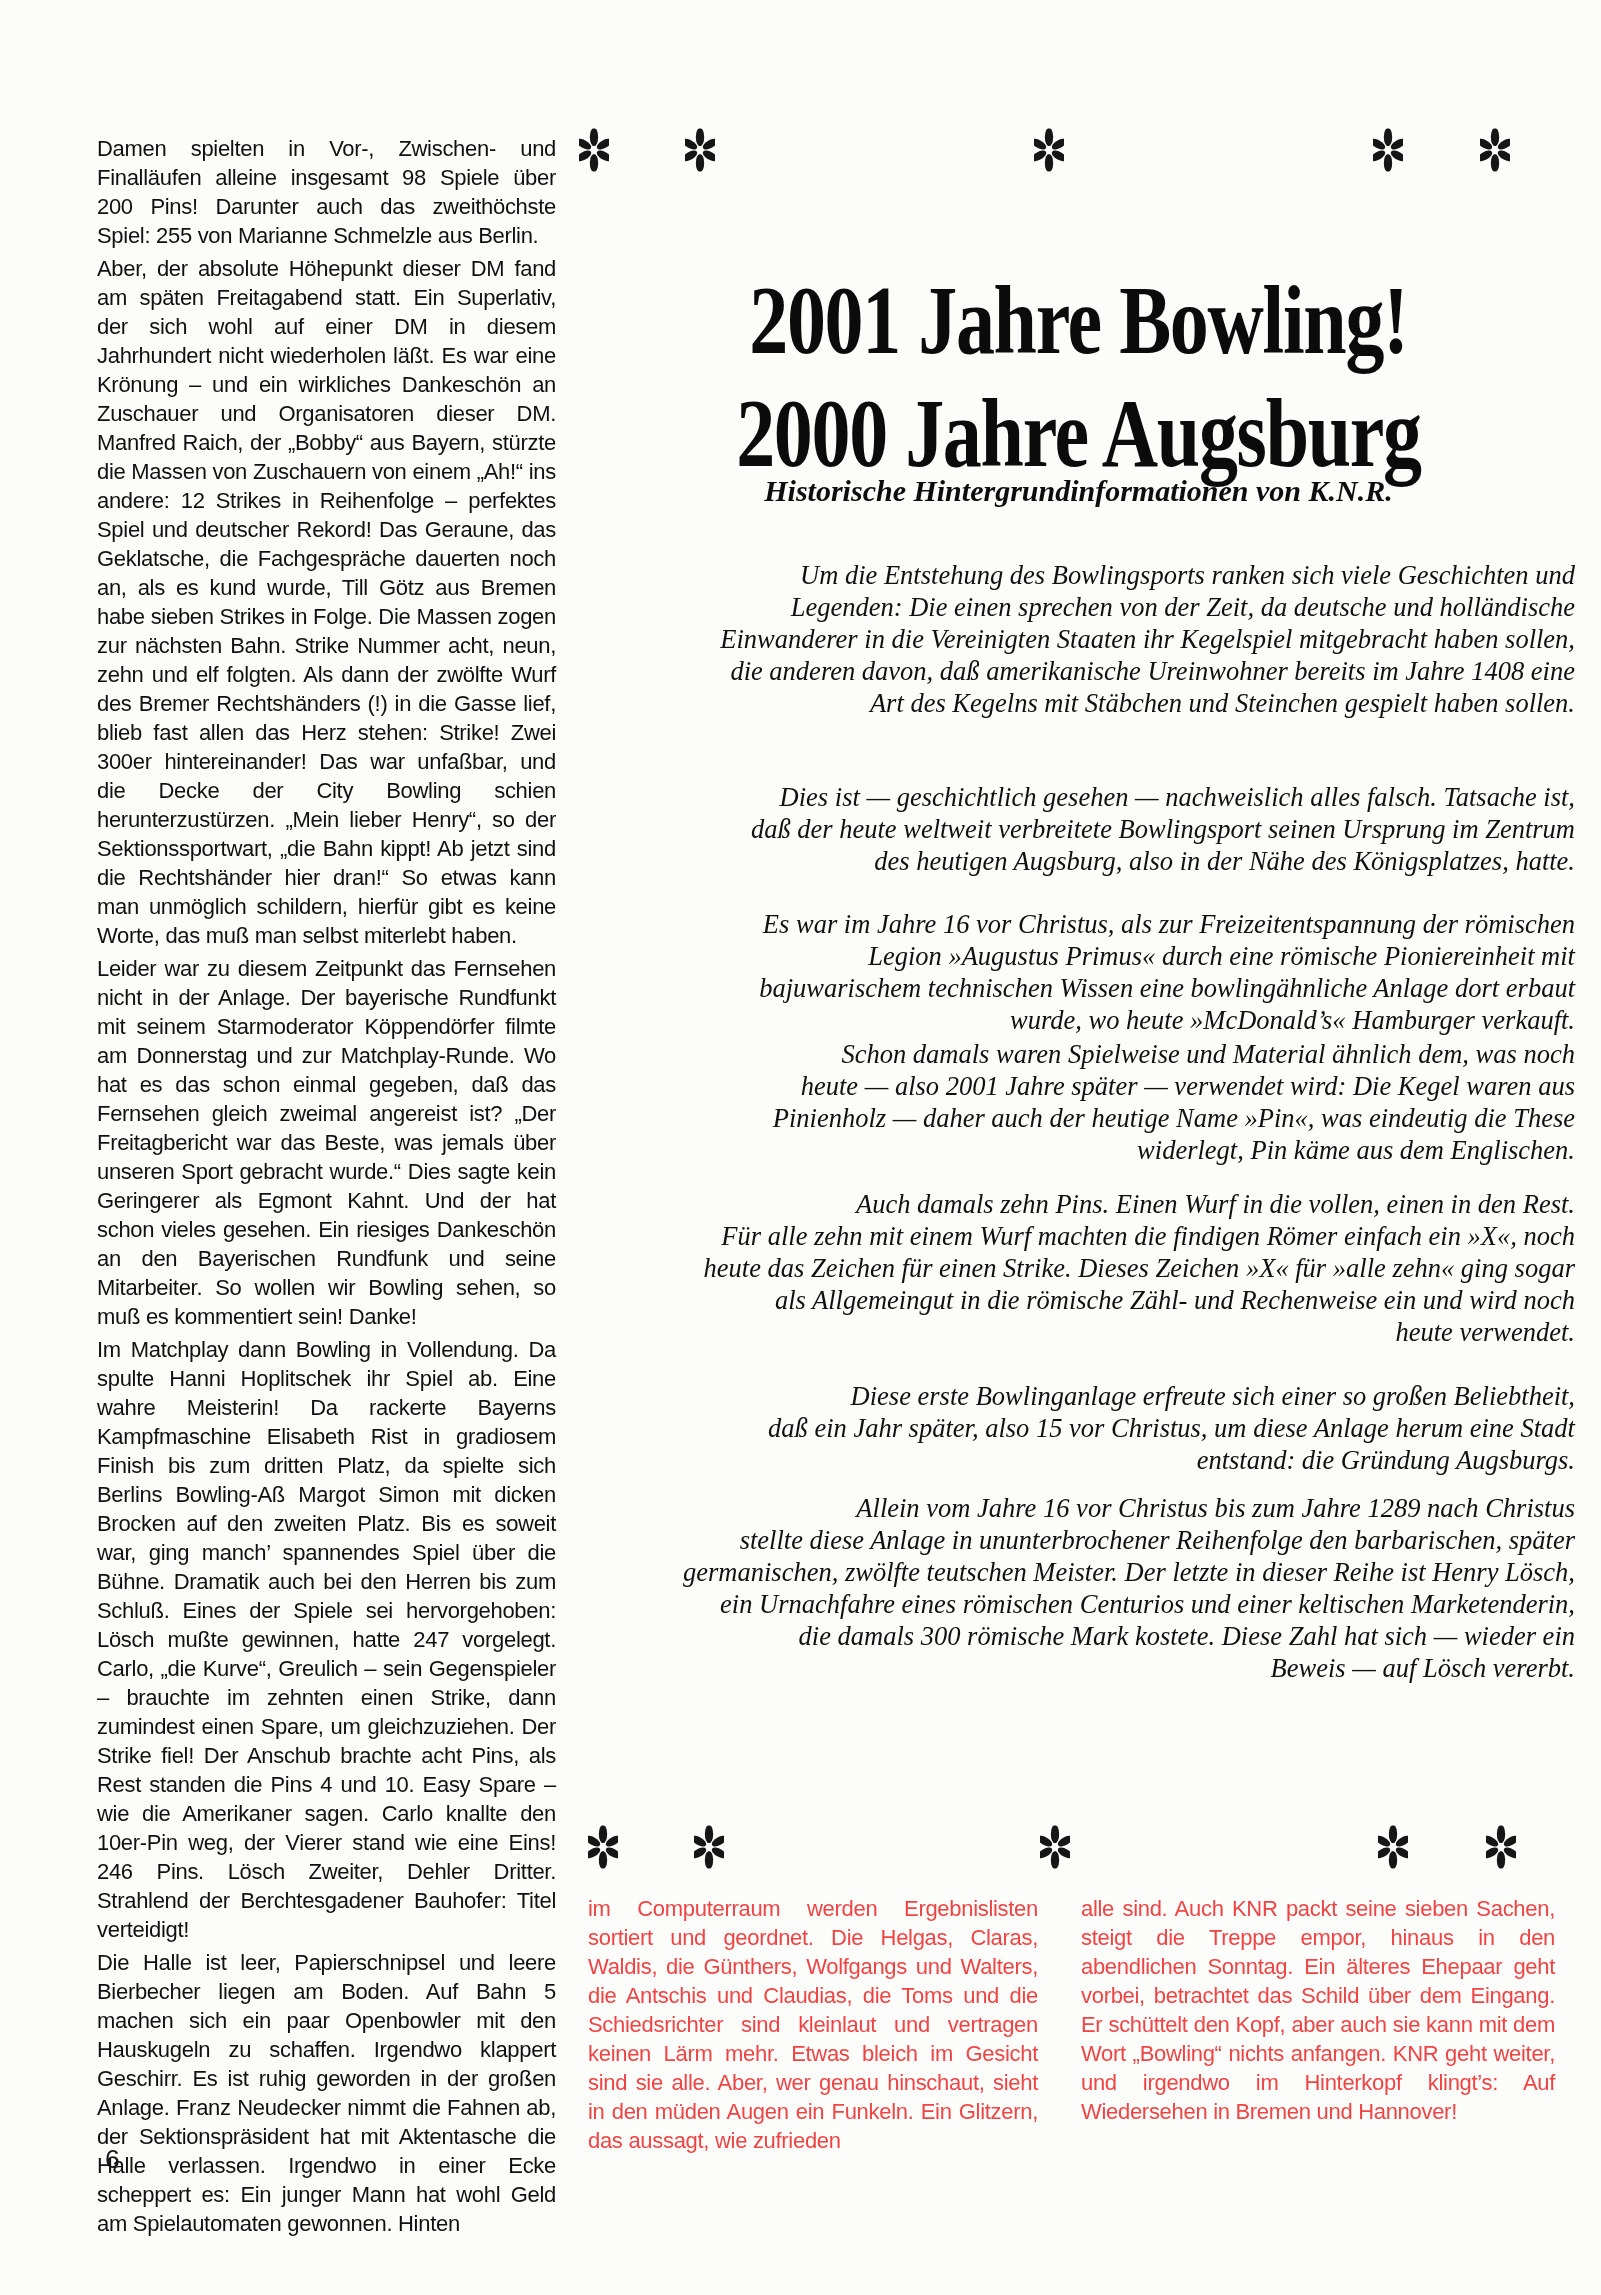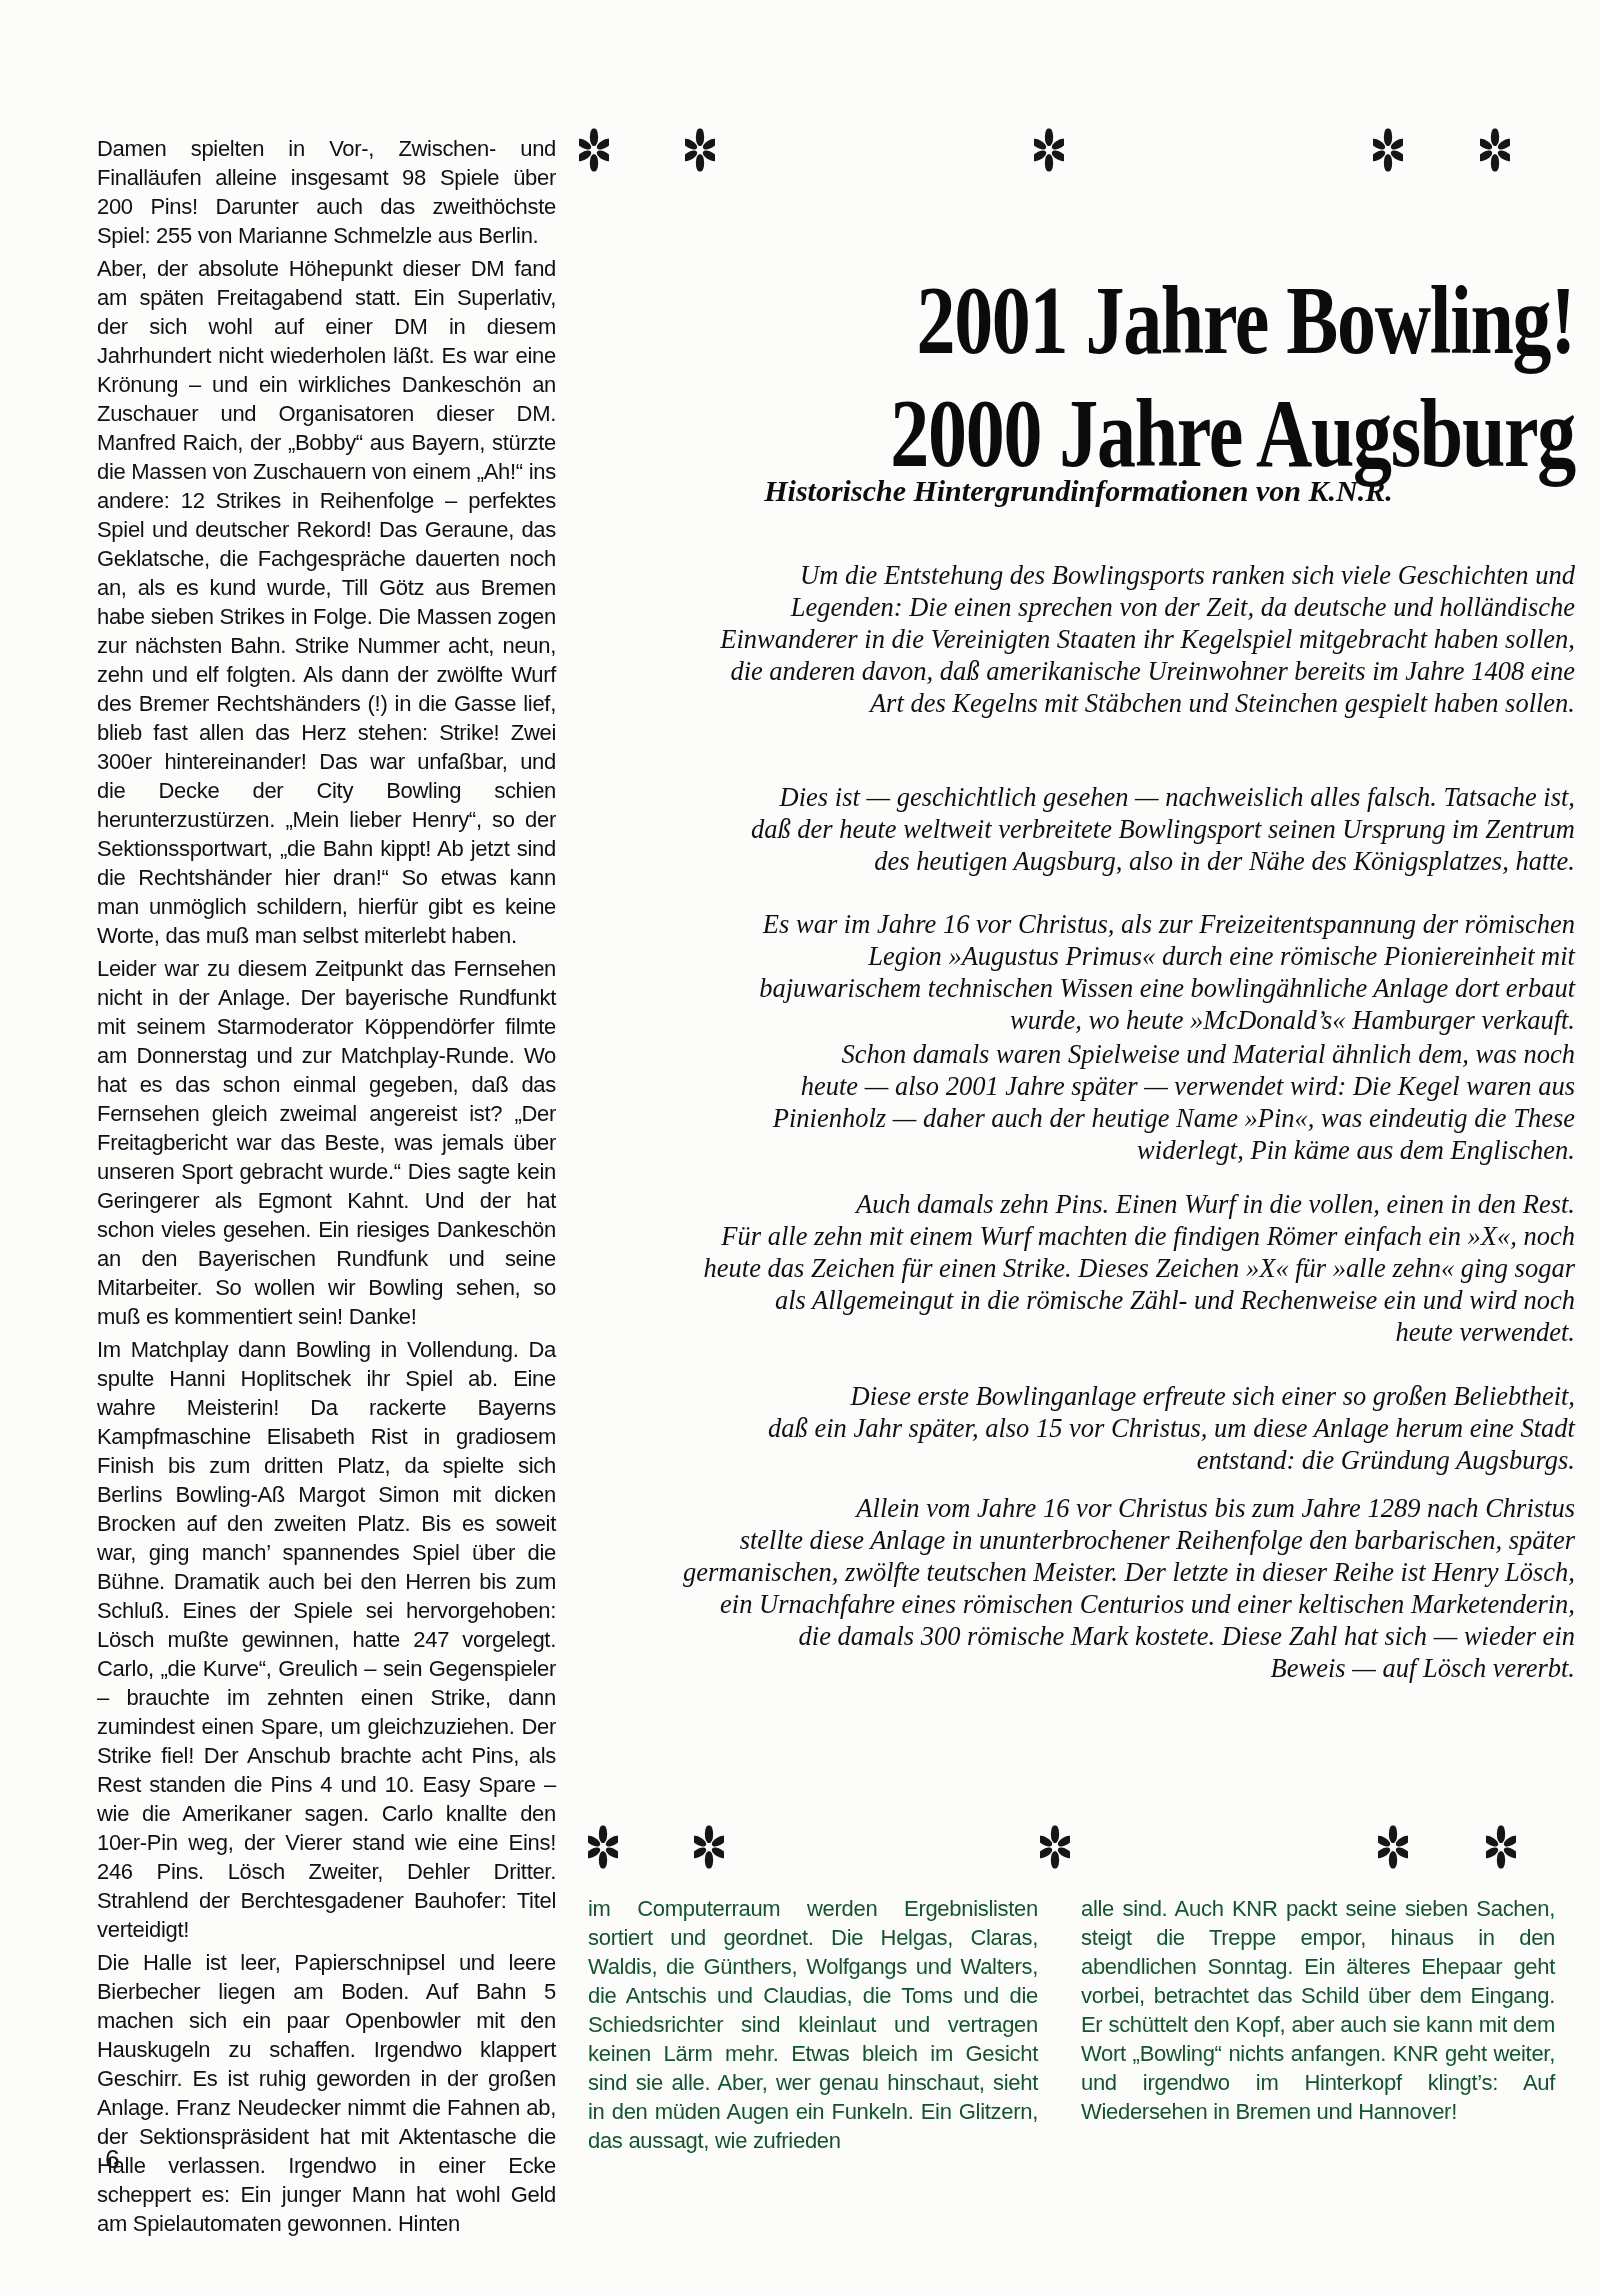--- a/index.html
+++ b/index.html
@@ -11,42 +11,42 @@
   }
   
   .leftcol{
     position:absolute;left:93px;top:130px;width:467px;
     font-size:22px;line-height:29px;letter-spacing:-0.3px;
     text-align:justify;color:#101010;
   }
   .leftcol p{margin:4px;}
   
   .headline{
-    position:absolute;left:582px;width:993px;text-align:right;
+    position:absolute;left:582px;width:993px;text-align:center;
     font-family:"Liberation Serif",serif;font-weight:bold;
     font-size:78px;line-height:99px;color:#0b0b0b;
   }
   .headline .inner{display:inline-block;transform:scaleY(1.24);letter-spacing:-1.3px;}
   .subtitle{
     position:absolute;left:582px;width:993px;text-align:center;
     font-family:"Liberation Serif",serif;font-weight:bold;font-style:italic;
     font-size:30px;line-height:40px;color:#0d0d0d;
   }
   
   .fpara{
     position:absolute;left:582px;width:993px;text-align:right;
     font-family:"Liberation Serif",serif;font-style:italic;
     font-size:26.5px;line-height:32px;color:#101010;
   }
   .fpara .ln{white-space:nowrap;}
   
   .botcol{
     position:absolute;top:1894px;
     font-size:22px;line-height:29px;letter-spacing:-0.3px;
-    text-align:justify;color:#14532d;
+    text-align:justify;color:#ef4444;
   }
   .botcol-middle{left:588px;width:450px;}
   .botcol-right{left:1081px;width:474px;}
   .pagenum{
     position:absolute;left:105px;top:2144px;
     font-size:26.5px;color:#141414;
   }
   .orn{position:absolute;width:30px;height:44px;}
   .orn svg{width:100%;height:100%;display:block;}
 </style>

